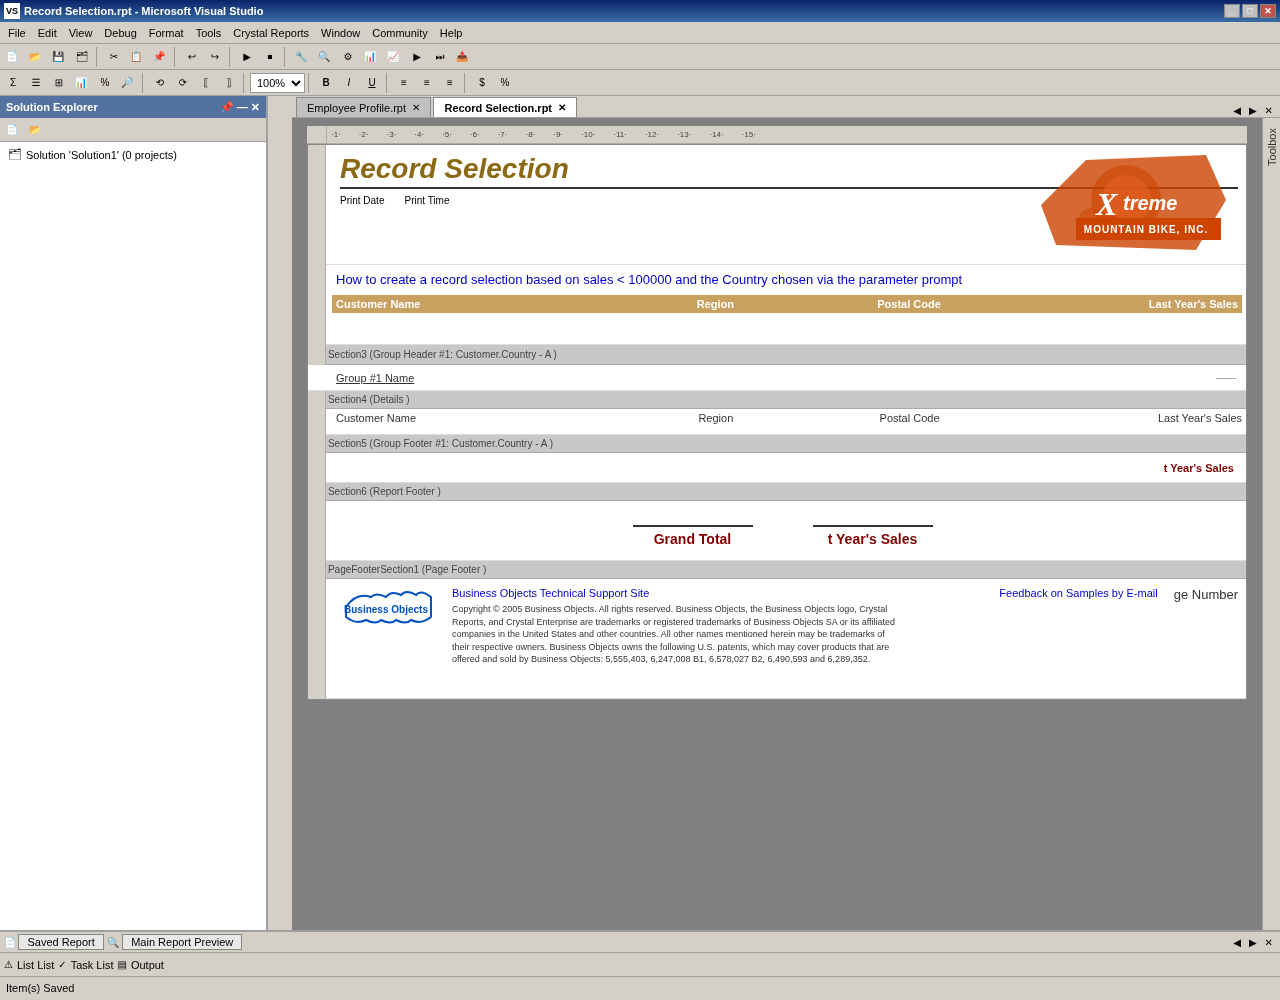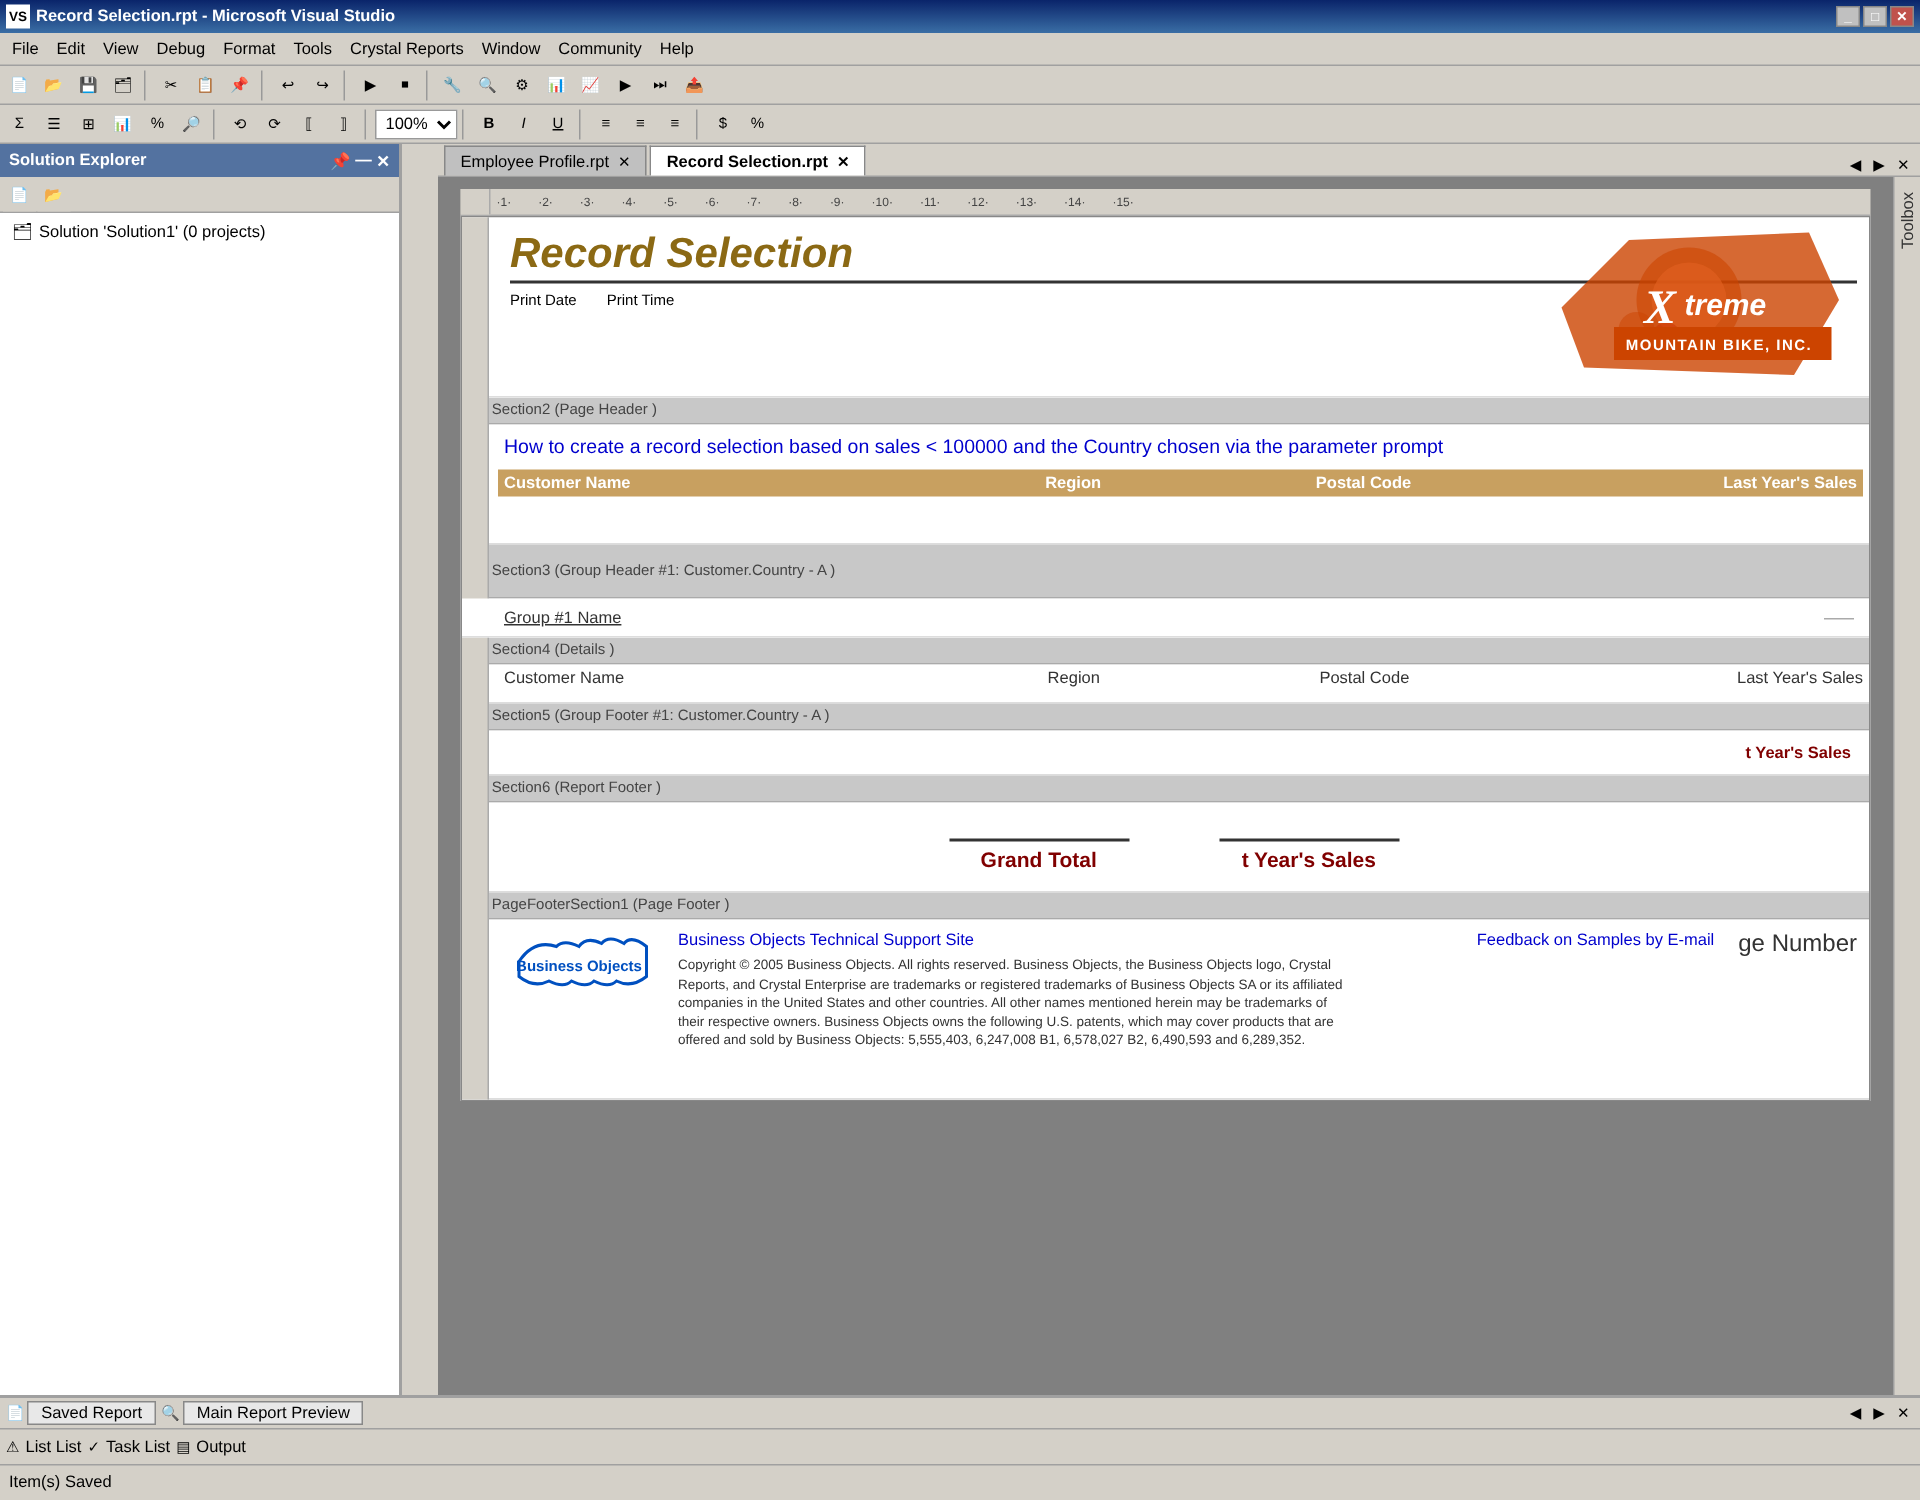--- a/index.html
+++ b/index.html
@@ -222,36 +222,32 @@
                 <text x="70" y="65" font-family="Arial Black" font-size="32" font-weight="900" fill="white" font-style="italic">X</text>
 
                 <text x="97" y="60" font-family="Arial" font-size="20" font-weight="900" fill="white" font-style="italic">treme</text>
 
                 <rect x="50" y="68" width="145" height="22" fill="#cc4400"></rect>
                 <text x="120" y="83" font-family="Arial" font-size="10" font-weight="bold" fill="white" text-anchor="middle" letter-spacing="1">MOUNTAIN BIKE, INC.</text>
               </svg>
             </div>
           </div>
 
-          <div style="background:#c8c8c8; border-bottom:1px solid #aaa; height:18px; display:flex; align-items:center; padding:0 6px; font-size:10px; color:#444;">
-            <span style="margin-right:4px;">▼</span>
-            <span>Section2 (Page Header )</span>
-          </div>
           <div style="background:white; min-height:80px; padding-left:20px; border-bottom:1px solid #ddd;">
             <div style="position:absolute; left:0; top:0; bottom:0; width:18px; background:#d4d0c8; border-right:1px solid #aaa;"></div>
             <div style="font-size:13px; color:#0000cd; padding:6px 8px; line-height:1.4;">How to create a record selection based on sales &lt; 100000 and the Country chosen via the parameter prompt</div>
             <div style="display:flex; background:#c8a060; color:white; font-size:11px; font-weight:bold; margin:0 4px 4px 4px; padding:3px 4px;">
               <span style="flex:3;">Customer Name</span>
               <span style="flex:1.5;">Region</span>
               <span style="flex:1.5;">Postal Code</span>
               <span style="flex:1.5; text-align:right;">Last Year's Sales</span>
             </div>
           </div>
 
-          <div style="background:#c8c8c8; border-bottom:1px solid #aaa; height:36px; display:flex; align-items:center; padding:0 6px; font-size:10px; color:#444;">
+          <div style="background:#c8c8c8; border-bottom:1px solid #aaa; height:20px; display:flex; align-items:center; padding:0 6px; font-size:10px; color:#444;">
             <span style="margin-right:4px;">▼</span>
             <span>Section3 (Group Header #1: Customer.Country - A )</span>
           </div>
           <div style="background:white; min-height:26px; padding-left:20px; border-bottom:1px solid #ddd; display:flex; align-items:center; position:relative;">
             <span style="font-size:11px; padding:4px 8px; color:#333;text-decoration:underline;">Group #1 Name</span>
             <div style="position:absolute; right:10px; top:50%; width:20px; height:1px; background:#aaa;"></div>
           </div>
 
           <div style="background:#c8c8c8; border-bottom:1px solid #aaa; height:18px; display:flex; align-items:center; padding:0 6px; font-size:10px; color:#444;">
             <span style="margin-right:4px;">▼</span>
@@ -305,21 +301,21 @@
                   <text x="50" y="26" font-family="Arial" font-size="10" font-weight="bold" fill="#0050c0" text-anchor="middle">Business Objects</text>
                 </svg>
               </div>
               <div style="flex:1;">
                 <div style="display:flex; justify-content:space-between; margin-bottom:4px;">
                   <a style="font-size:11px; color:#0000cd; text-decoration:none;">Business Objects Technical Support Site</a>
                   <a style="font-size:11px; color:#0000cd; text-decoration:none;">Feedback on Samples by E-mail</a>
                 </div>
                 <div style="font-size:9px; color:#333; line-height:1.4; max-width:450px;">Copyright © 2005 Business Objects. All rights reserved. Business Objects, the Business Objects logo, Crystal Reports, and Crystal Enterprise are trademarks or registered trademarks of Business Objects SA or its affiliated companies in the United States and other countries. All other names mentioned herein may be trademarks of their respective owners. Business Objects owns the following U.S. patents, which may cover products that are offered and sold by Business Objects: 5,555,403, 6,247,008 B1, 6,578,027 B2, 6,490,593 and 6,289,352.</div>
               </div>
-              <div style="font-size:16px; color:#333;">ge Number</div>
+              <div style="font-size:13px; color:#333;">ge Number</div>
             </div>
           </div>
 
         </div>
       </div>
 
       <div id="toolbox" style="width:18px; background:#d4d0c8; border-left:1px solid #a0a0a0; writing-mode:vertical-lr; display:flex; align-items:center; justify-content:flex-start; padding-top:10px; font-size:11px; color:#333; cursor:pointer;">
         <span style="writing-mode:vertical-lr; transform:rotate(180deg); font-size:11px;">Toolbox</span>
       </div>
     </div>

